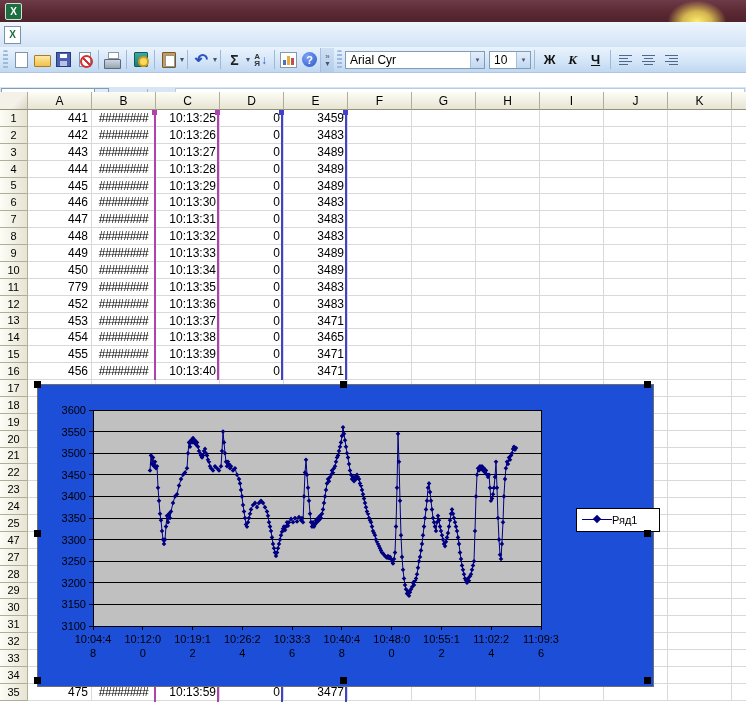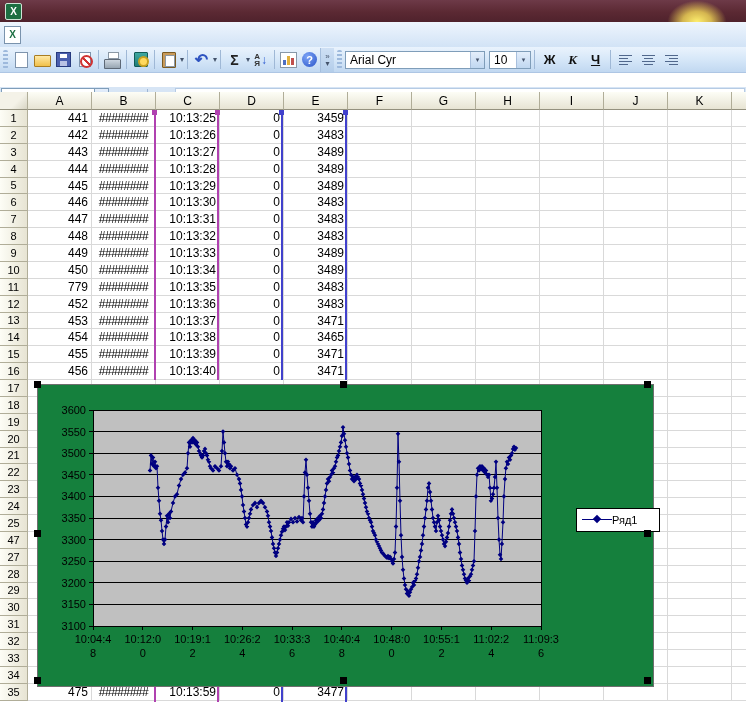--- a/index.html
+++ b/index.html
@@ -109,21 +109,21 @@
   .cell{width:64px;box-sizing:border-box;border-right:1px solid #d9d9d9;border-bottom:1px solid #d9d9d9;
     font-size:12px;color:#000;text-align:right;padding:1px 3px 0 0;overflow:hidden;white-space:nowrap;flex:0 0 auto;}
   .cell.sliver{width:14px;border-right:none;}
   .cell.ov{text-align:center;padding:1px 1px 0 1px;letter-spacing:-.5px;}
 
   
   .rline{position:absolute;width:2px;}
   .rsq{position:absolute;width:5px;height:5px;}
 
   
-  .chartobj{position:absolute;left:37px;top:292px;width:617px;height:303px;background:#15803d;
+  .chartobj{position:absolute;left:37px;top:292px;width:617px;height:303px;background:#1d4ed8;
     border:1px solid #6e6e6e;box-sizing:border-box;}
   .handle{position:absolute;width:7px;height:7px;background:#000;z-index:5;}
   .legendbox{position:absolute;left:538px;top:123px;width:84px;height:24px;background:#fff;
     border:1px solid #000;box-sizing:border-box;display:flex;align-items:center;font-size:11px;color:#000;}
   .legend-marker{position:relative;width:30px;height:12px;margin-left:5px;}
   .legend-marker .lm-line{position:absolute;left:0;top:5px;width:30px;height:1px;background:#000080;}
   .legend-marker .lm-dia{position:absolute;left:12px;top:2px;width:6px;height:6px;background:#000080;transform:rotate(45deg);}
 </style>
 </head>
 <body>

